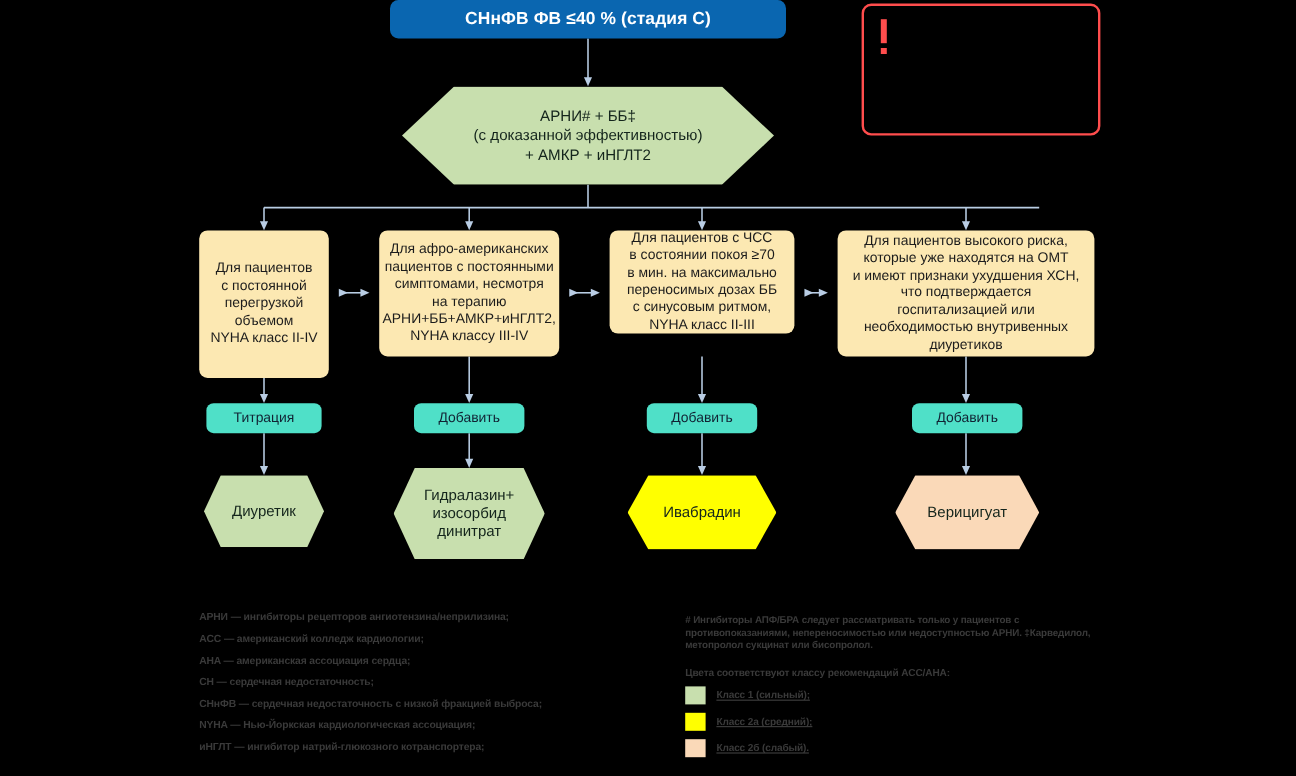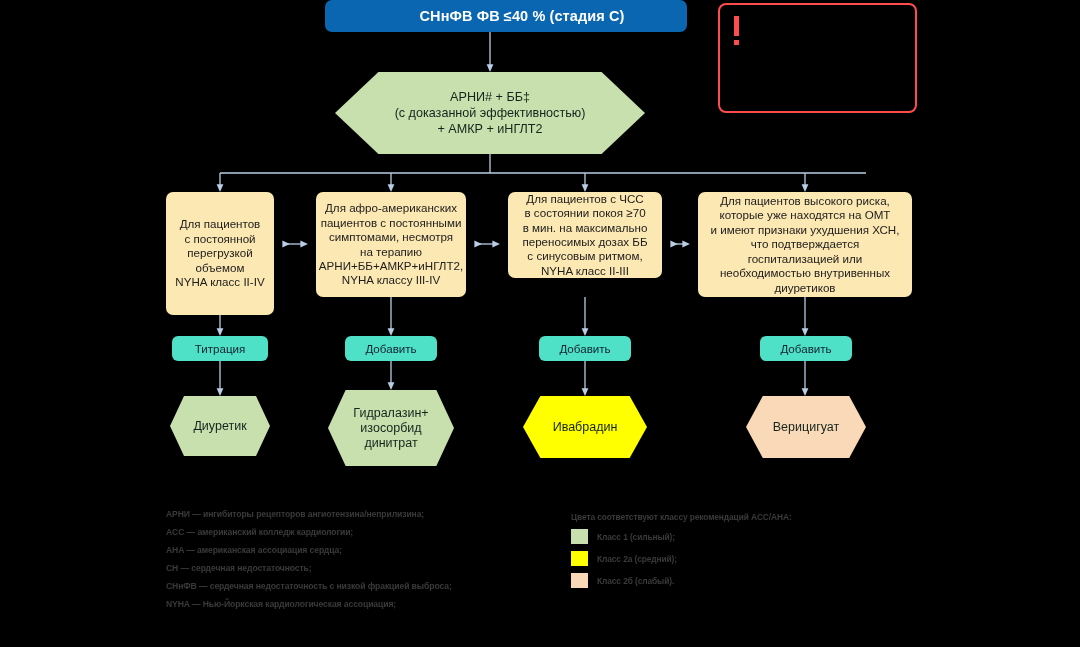--- a/index.html
+++ b/index.html
@@ -9,21 +9,21 @@
   .canvas{position:absolute;left:0;top:0;width:1080px;height:647px;}
 
   
   svg.lines{position:absolute;left:0;top:0;width:1080px;height:647px;pointer-events:none;}
 
   
   .header-pill{
     position:absolute;left:325px;top:0px;width:330px;height:32px;
     background:#0a66b0;border-radius:7px;
     display:flex;align-items:center;justify-content:center;
-    color:#ffffff;font-size:14.5px;font-weight:bold;letter-spacing:.1px;padding-left:32px;
+    color:#ffffff;font-size:14.5px;font-weight:bold;letter-spacing:.1px;
   }
 
   
   .alert-box{
     position:absolute;left:718px;top:3px;width:195px;height:106px;
     border:2px solid #ff4d4d;border-radius:8px;background:transparent;
   }
   .alert-mark{
     position:absolute;left:14px;top:11px;width:5px;height:20px;
     background:#ff4d4d;
@@ -80,21 +80,21 @@
   .fn-right{position:absolute;left:571px;top:512px;width:350px;}
   .fn-right .note{
     color:#3a3a3a;font-size:8.2px;line-height:10.6px;font-weight:bold;
     letter-spacing:-.1px;margin-bottom:11px;
   }
   .legend-title{
     color:#3a3a3a;font-size:8.4px;font-weight:bold;margin-bottom:7px;letter-spacing:-.1px;
   }
   .legend-row{display:flex;align-items:center;margin-bottom:7px;}
   .legend-sw{width:17px;height:15px;margin-right:9px;flex:none;}
-  .legend-lbl{color:#3a3a3a;font-size:8.4px;font-weight:bold;letter-spacing:-.1px;}
+  .legend-lbl{color:#3a3a3a;font-size:8.4px;font-weight:bold;letter-spacing:-.1px;text-decoration:underline;}
 </style>
 </head>
 <body>
 
 <div class="canvas">
 
   <svg class="lines" viewBox="0 0 1080 647" xmlns="http://www.w3.org/2000/svg">
     <defs>
       <marker id="ah" markerWidth="7" markerHeight="7" refX="3.2" refY="3.2" orient="auto" markerUnits="strokeWidth">
         <path d="M0.4,0.6 L6.2,3.2 L0.4,5.8 z" fill="#b9cde4"></path>
@@ -224,23 +224,25 @@
       </div>
   </div>
 
   <div class="fn-left">
     <div>АРНИ — ингибиторы рецепторов ангиотензина/неприлизина;</div>
     <div>ACC — американский колледж кардиологии;</div>
     <div>AHA — американская ассоциация сердца;</div>
     <div>СН — сердечная недостаточность;</div>
     <div>СНнФВ — сердечная недостаточность с низкой фракцией выброса;</div>
     <div>NYHA — Нью-Йоркская кардиологическая ассоциация;</div>
+    <div>иНГЛТ — ингибитор натрий-глюкозного котранспортера;</div>
   </div>
 
   <div class="fn-right">
+    <div class="note"># Ингибиторы АПФ/БРА следует рассматривать только у пациентов с противопоказаниями, непереносимостью или недоступностью АРНИ. ‡Карведилол, метопролол сукцинат или бисопролол.</div>
     <div class="legend-title">Цвета соответствуют классу рекомендаций ACC/AHA:</div>
 
     <div class="legend-row">
       <span class="legend-sw" style="background:#c8dfae"></span>
       <span class="legend-lbl">Класс 1 (сильный);</span>
     </div>
     <div class="legend-row">
       <span class="legend-sw" style="background:#ffff00"></span>
       <span class="legend-lbl">Класс 2а (средний);</span>
     </div>

